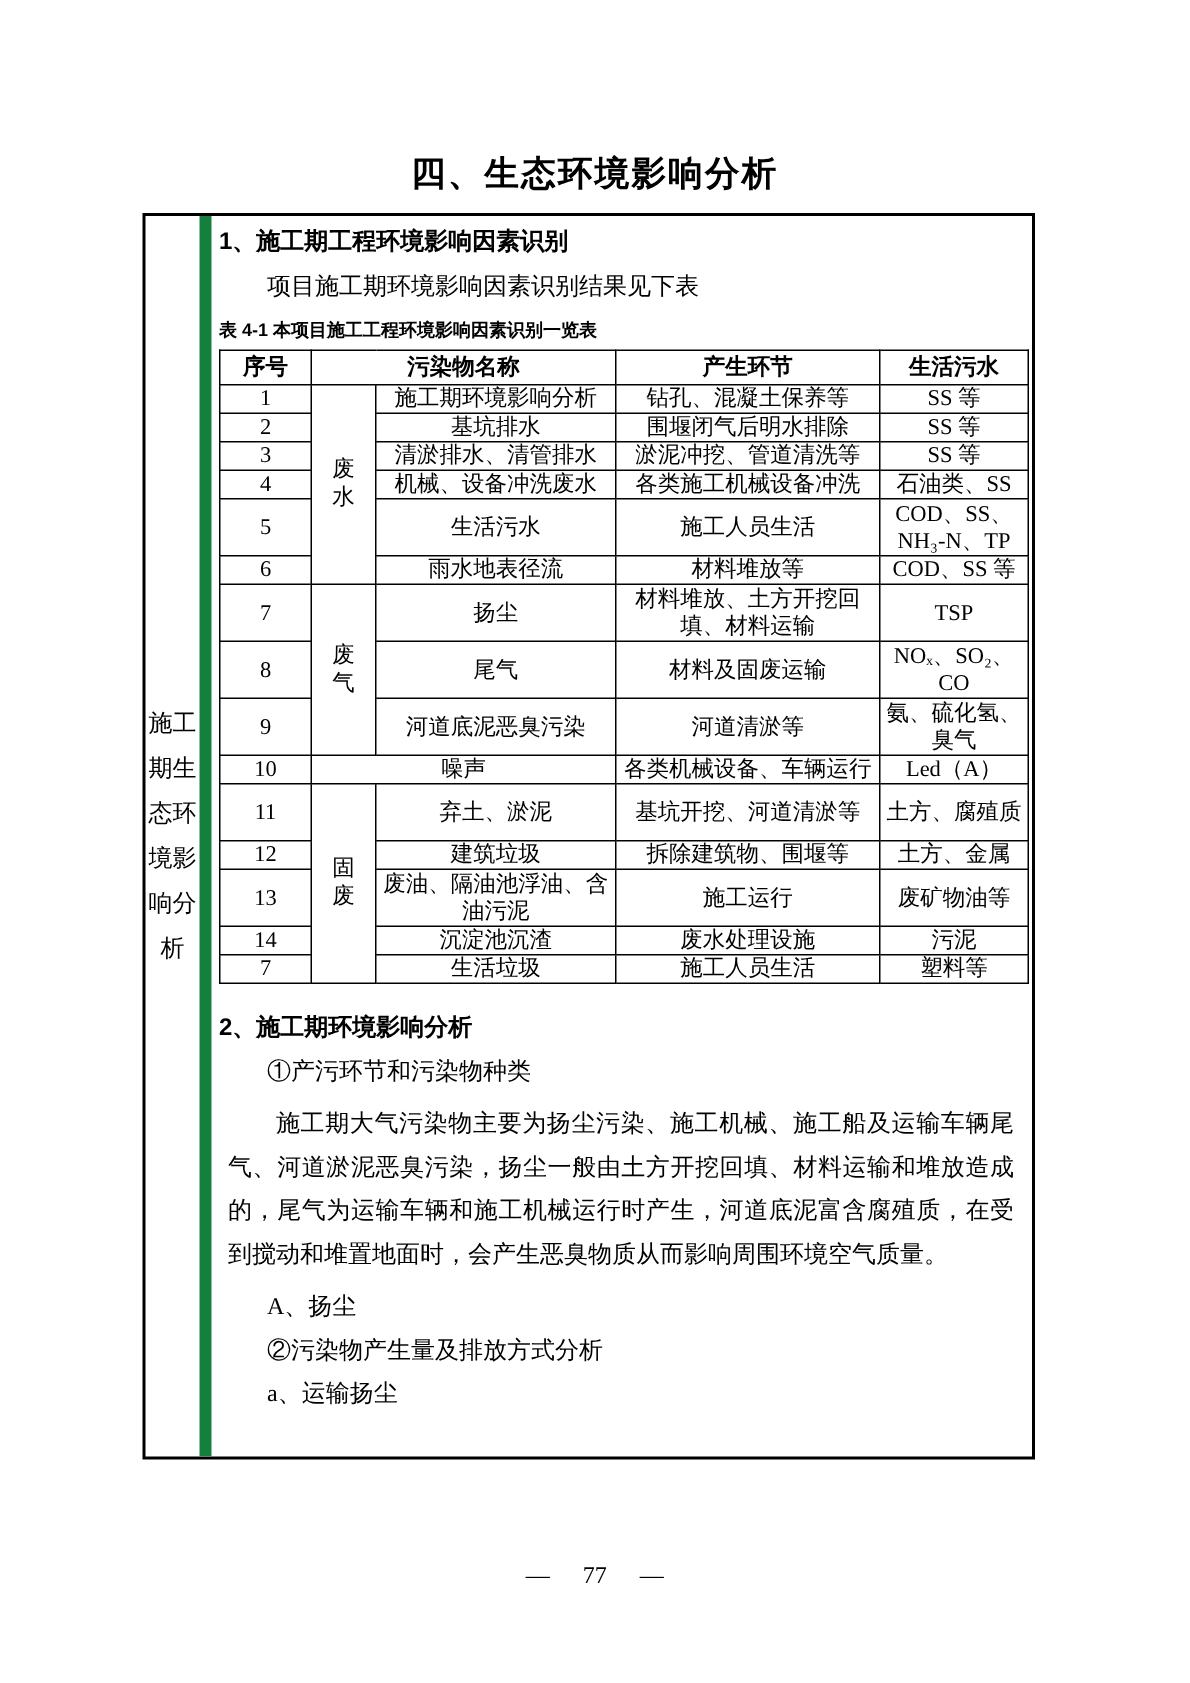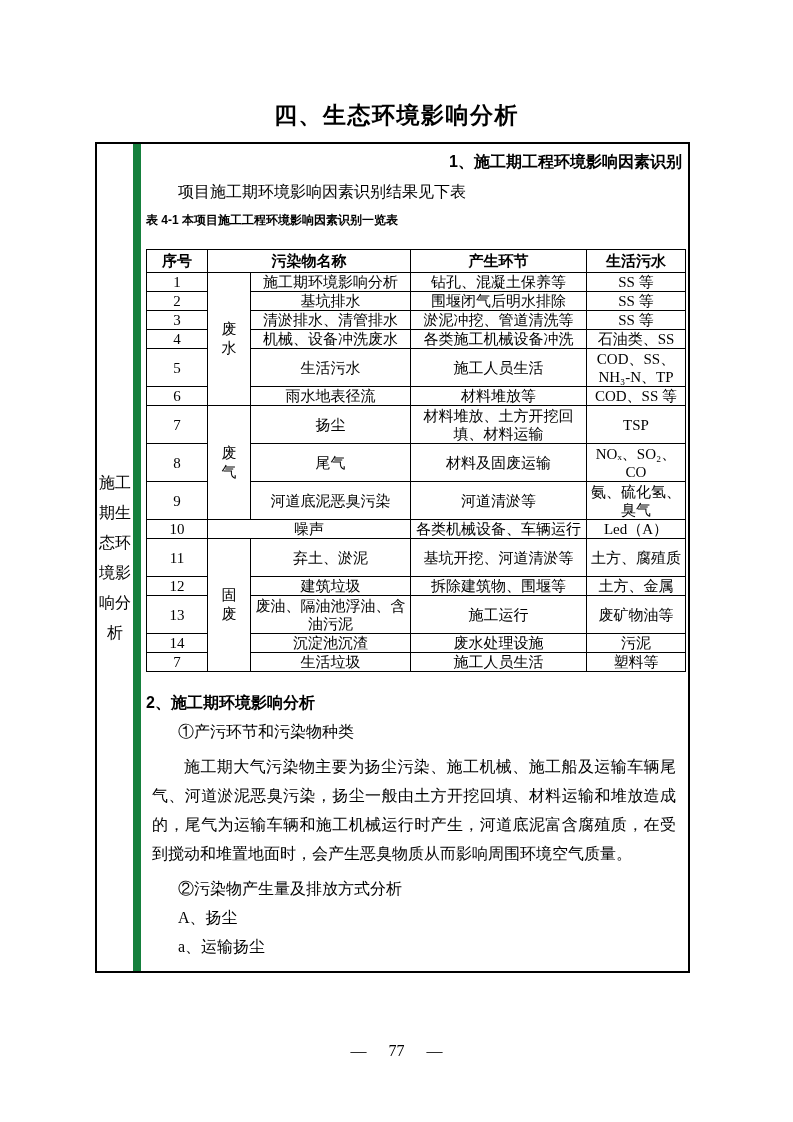--- a/index.html
+++ b/index.html
@@ -29,30 +29,30 @@
     border-right: 8px solid #15803d;
     display: flex; align-items: center; justify-content: center;
   }
   .sidebar-text {
     width: 36px; font-size: 16px; line-height: 30px;
     word-break: break-all; text-align: center;
   }
   .content { flex: 1; padding: 3px 6px 0 5px; overflow: hidden; }
   .s1-heading {
     font-family: "Liberation Sans", "DejaVu Sans", sans-serif;
-    font-weight: bold; font-size: 16px; line-height: 29px; text-align: right;
+    font-weight: bold; font-size: 16px; line-height: 29px;
   }
   .s1-intro { font-size: 16px; line-height: 31px; text-indent: 2em; }
   .table-caption {
     text-align: left;
     font-family: "Liberation Sans", "DejaVu Sans", sans-serif;
     font-weight: bold; font-size: 12px; line-height: 26px;
   }
   table.impact {
-    border-collapse: collapse; margin: 16px auto;
+    border-collapse: collapse; margin: 0 auto;
     width: 539px; table-layout: fixed;
   }
   table.impact td {
     border: 1px solid #000;
     text-align: center; vertical-align: middle;
     font-size: 15px; line-height: 18px;
     padding: 0 3px; overflow: hidden;
   }
   tr.hdr td {
     height: 23px;
@@ -60,21 +60,21 @@
     font-weight: bold; font-size: 15px;
   }
   tr.single td { height: 19px; }
   tr.double td { height: 38px; }
   .vert {
     display: inline-block; width: 17px;
     word-break: break-all; line-height: 19px; font-size: 15px;
   }
   .s2-heading {
     font-family: "Liberation Sans", "DejaVu Sans", sans-serif;
-    font-weight: bold; font-size: 16px; line-height: 29px;
+    font-weight: bold; font-size: 16px; line-height: 29px; margin-top: 15px;
   }
   .s2-line { font-size: 16px; line-height: 29px; text-indent: 2em; }
   .s2-para {
     margin: 6px; font-size: 16px; line-height: 29px;
     text-indent: 2em; text-align: justify;
   }
   .footer {
     position: absolute; top: 1042px; left: 0; width: 100%;
     text-align: center; font-size: 16px;
   }
@@ -202,22 +202,22 @@
           <td>生活垃圾</td>
           <td>施工人员生活</td>
           <td>塑料等</td>
         </tr>
       </tbody>
     </table>
 
     <div class="s2-heading">2、施工期环境影响分析</div>
     <div class="s2-line">①产污环节和污染物种类</div>
     <p class="s2-para">施工期大气污染物主要为扬尘污染、施工机械、施工船及运输车辆尾气、河道淤泥恶臭污染，扬尘一般由土方开挖回填、材料运输和堆放造成的，尾气为运输车辆和施工机械运行时产生，河道底泥富含腐殖质，在受到搅动和堆置地面时，会产生恶臭物质从而影响周围环境空气质量。</p>
+    <div class="s2-line">A、扬尘</div>
     <div class="s2-line">②污染物产生量及排放方式分析</div>
-    <div class="s2-line">A、扬尘</div>
     <div class="s2-line">a、运输扬尘</div>
 
   </div>
 </div>
 
 <div class="footer">
   <span>—</span><span class="num">77</span><span>—</span>
 </div>
 
 </body></html>

